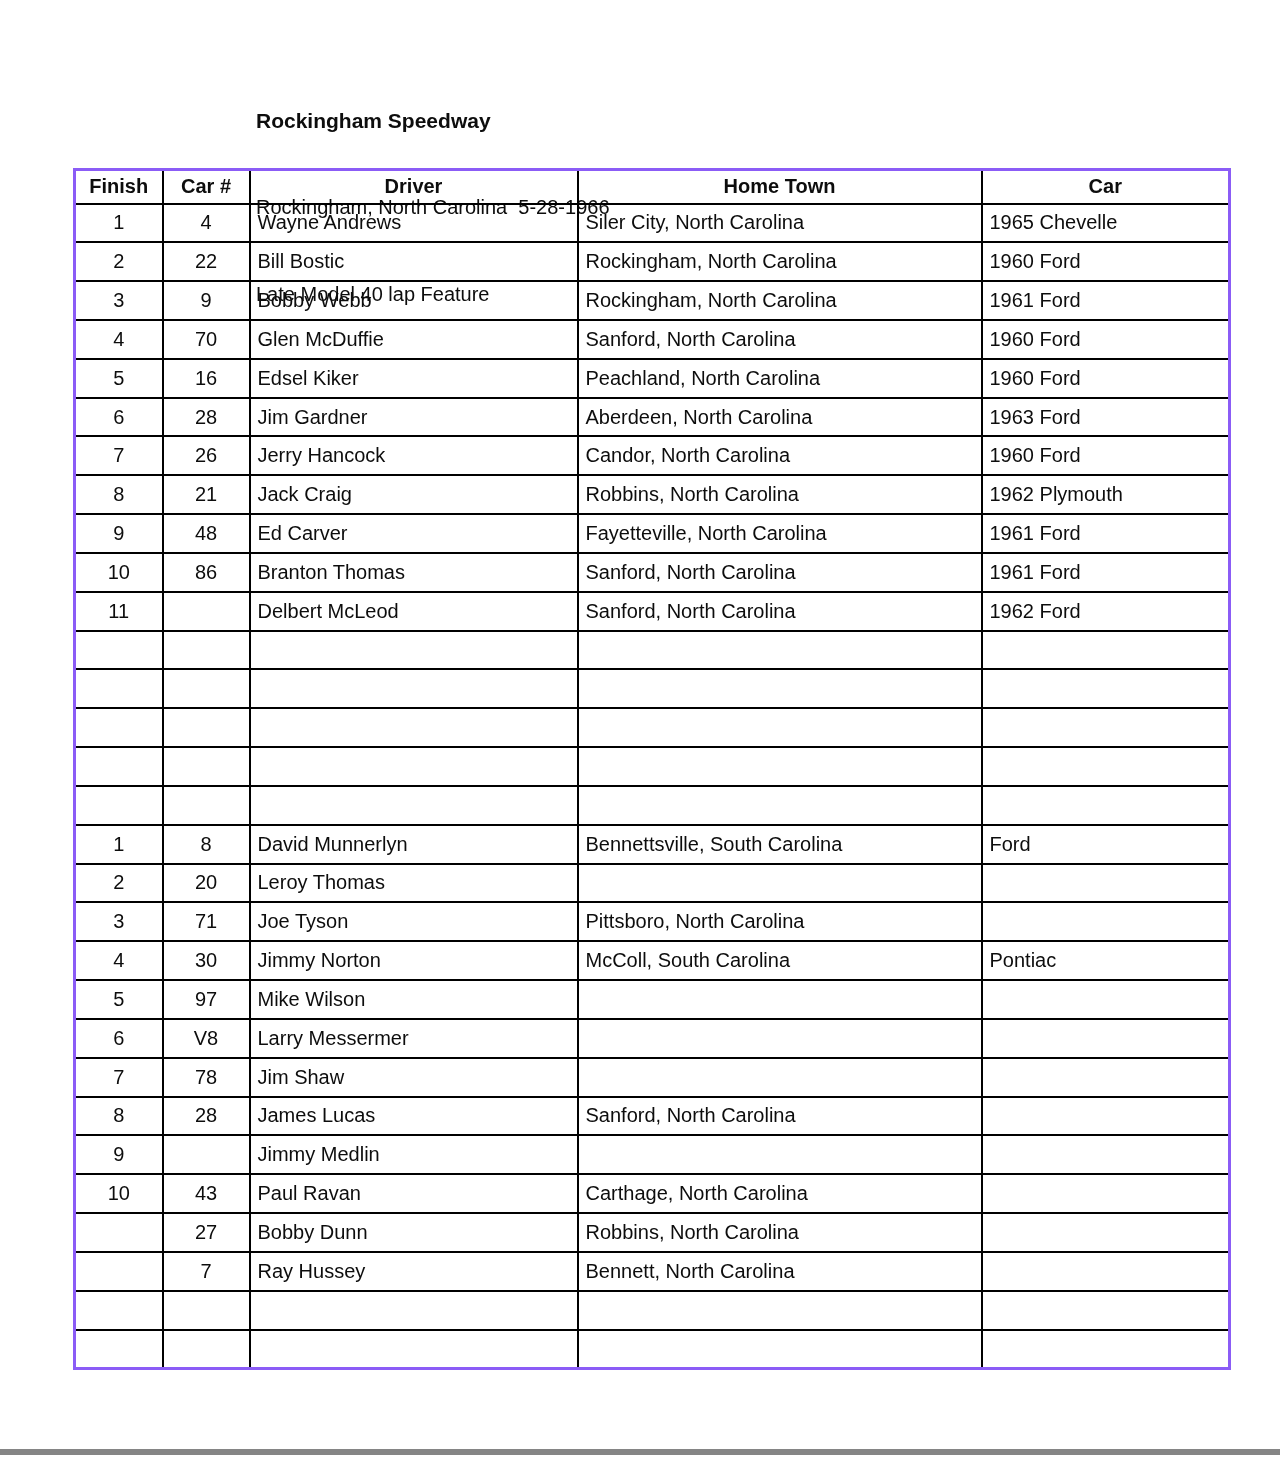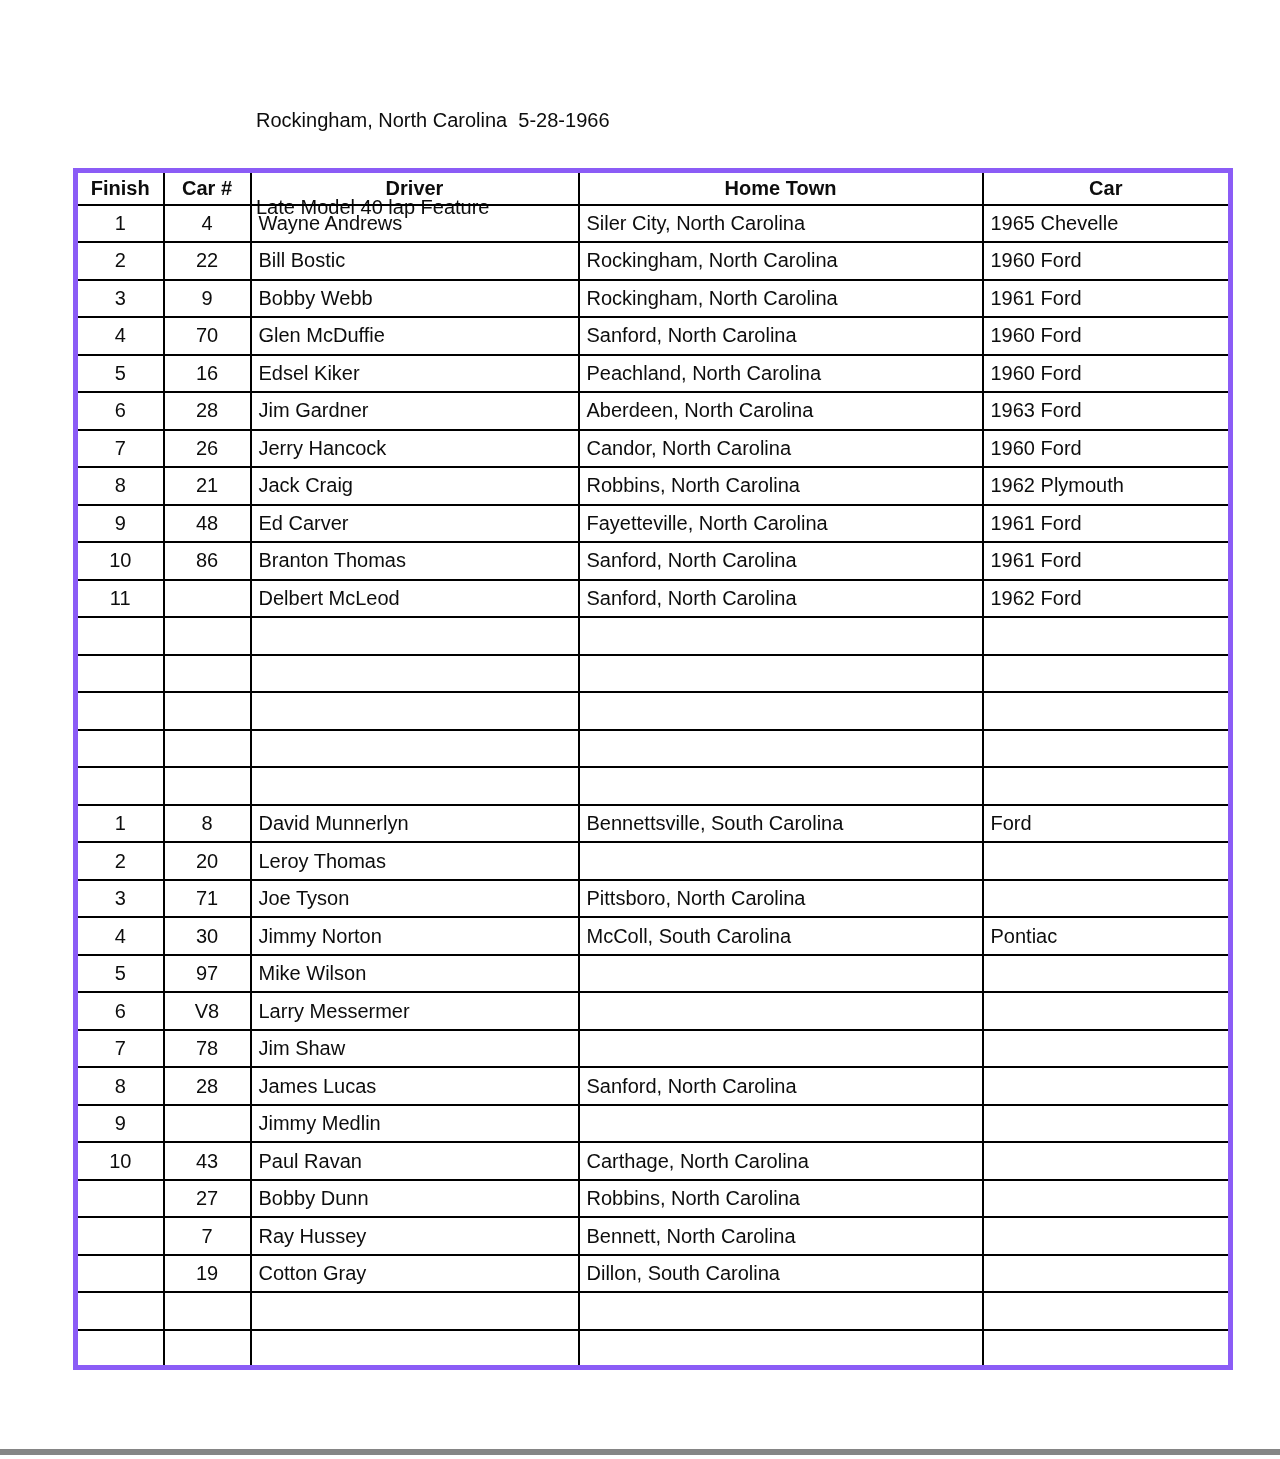--- a/index.html
+++ b/index.html
@@ -27,21 +27,21 @@
   }
   table.results-table {
     position: absolute;
     left: 73px;
     top: 168px;
     width: 1155px;
     height: 1202px;
     border-collapse: collapse;
     table-layout: fixed;
     font-size: 20px;
-    border: 5px solid #8b5cf6;
+    border: 3px solid #8b5cf6;
   }
   .results-table th, .results-table td {
     border: 2px solid #000;
     overflow: hidden;
     white-space: nowrap;
     padding: 0;
   }
   .results-table thead tr { height: 34px; }
   .results-table tbody tr { height: 34.3px; }
   .results-table th {
@@ -56,20 +56,21 @@
     left: 0;
     top: 1449px;
     width: 1280px;
     height: 6px;
   }
 </style>
 </head>
 <body>
 
 <div class="race-header">
+  <div class="race-title">Rockingham Speedway</div>
   <div class="race-sub">Rockingham, North Carolina  5-28-1966</div>
   <div class="race-sub">Late Model 40 lap Feature</div>
 </div>
 
 <table class="results-table">
   <colgroup>
     <col style="width:88px">
     <col style="width:87px">
     <col style="width:328px">
     <col style="width:404px">
@@ -276,27 +277,20 @@
       </tr>
       <tr>
         <td class="c-center"></td>
         <td class="c-center">7</td>
         <td class="c-left">Ray Hussey</td>
         <td class="c-left">Bennett, North Carolina</td>
         <td class="c-left"></td>
       </tr>
       <tr>
         <td class="c-center"></td>
-        <td class="c-center">19</td>
-        <td class="c-left">Cotton Gray</td>
-        <td class="c-left">Dillon, South Carolina</td>
-        <td class="c-left"></td>
-      </tr>
-      <tr>
-        <td class="c-center"></td>
         <td class="c-center"></td>
         <td class="c-left"></td>
         <td class="c-left"></td>
         <td class="c-left"></td>
       </tr>
       <tr>
         <td class="c-center"></td>
         <td class="c-center"></td>
         <td class="c-left"></td>
         <td class="c-left"></td>

